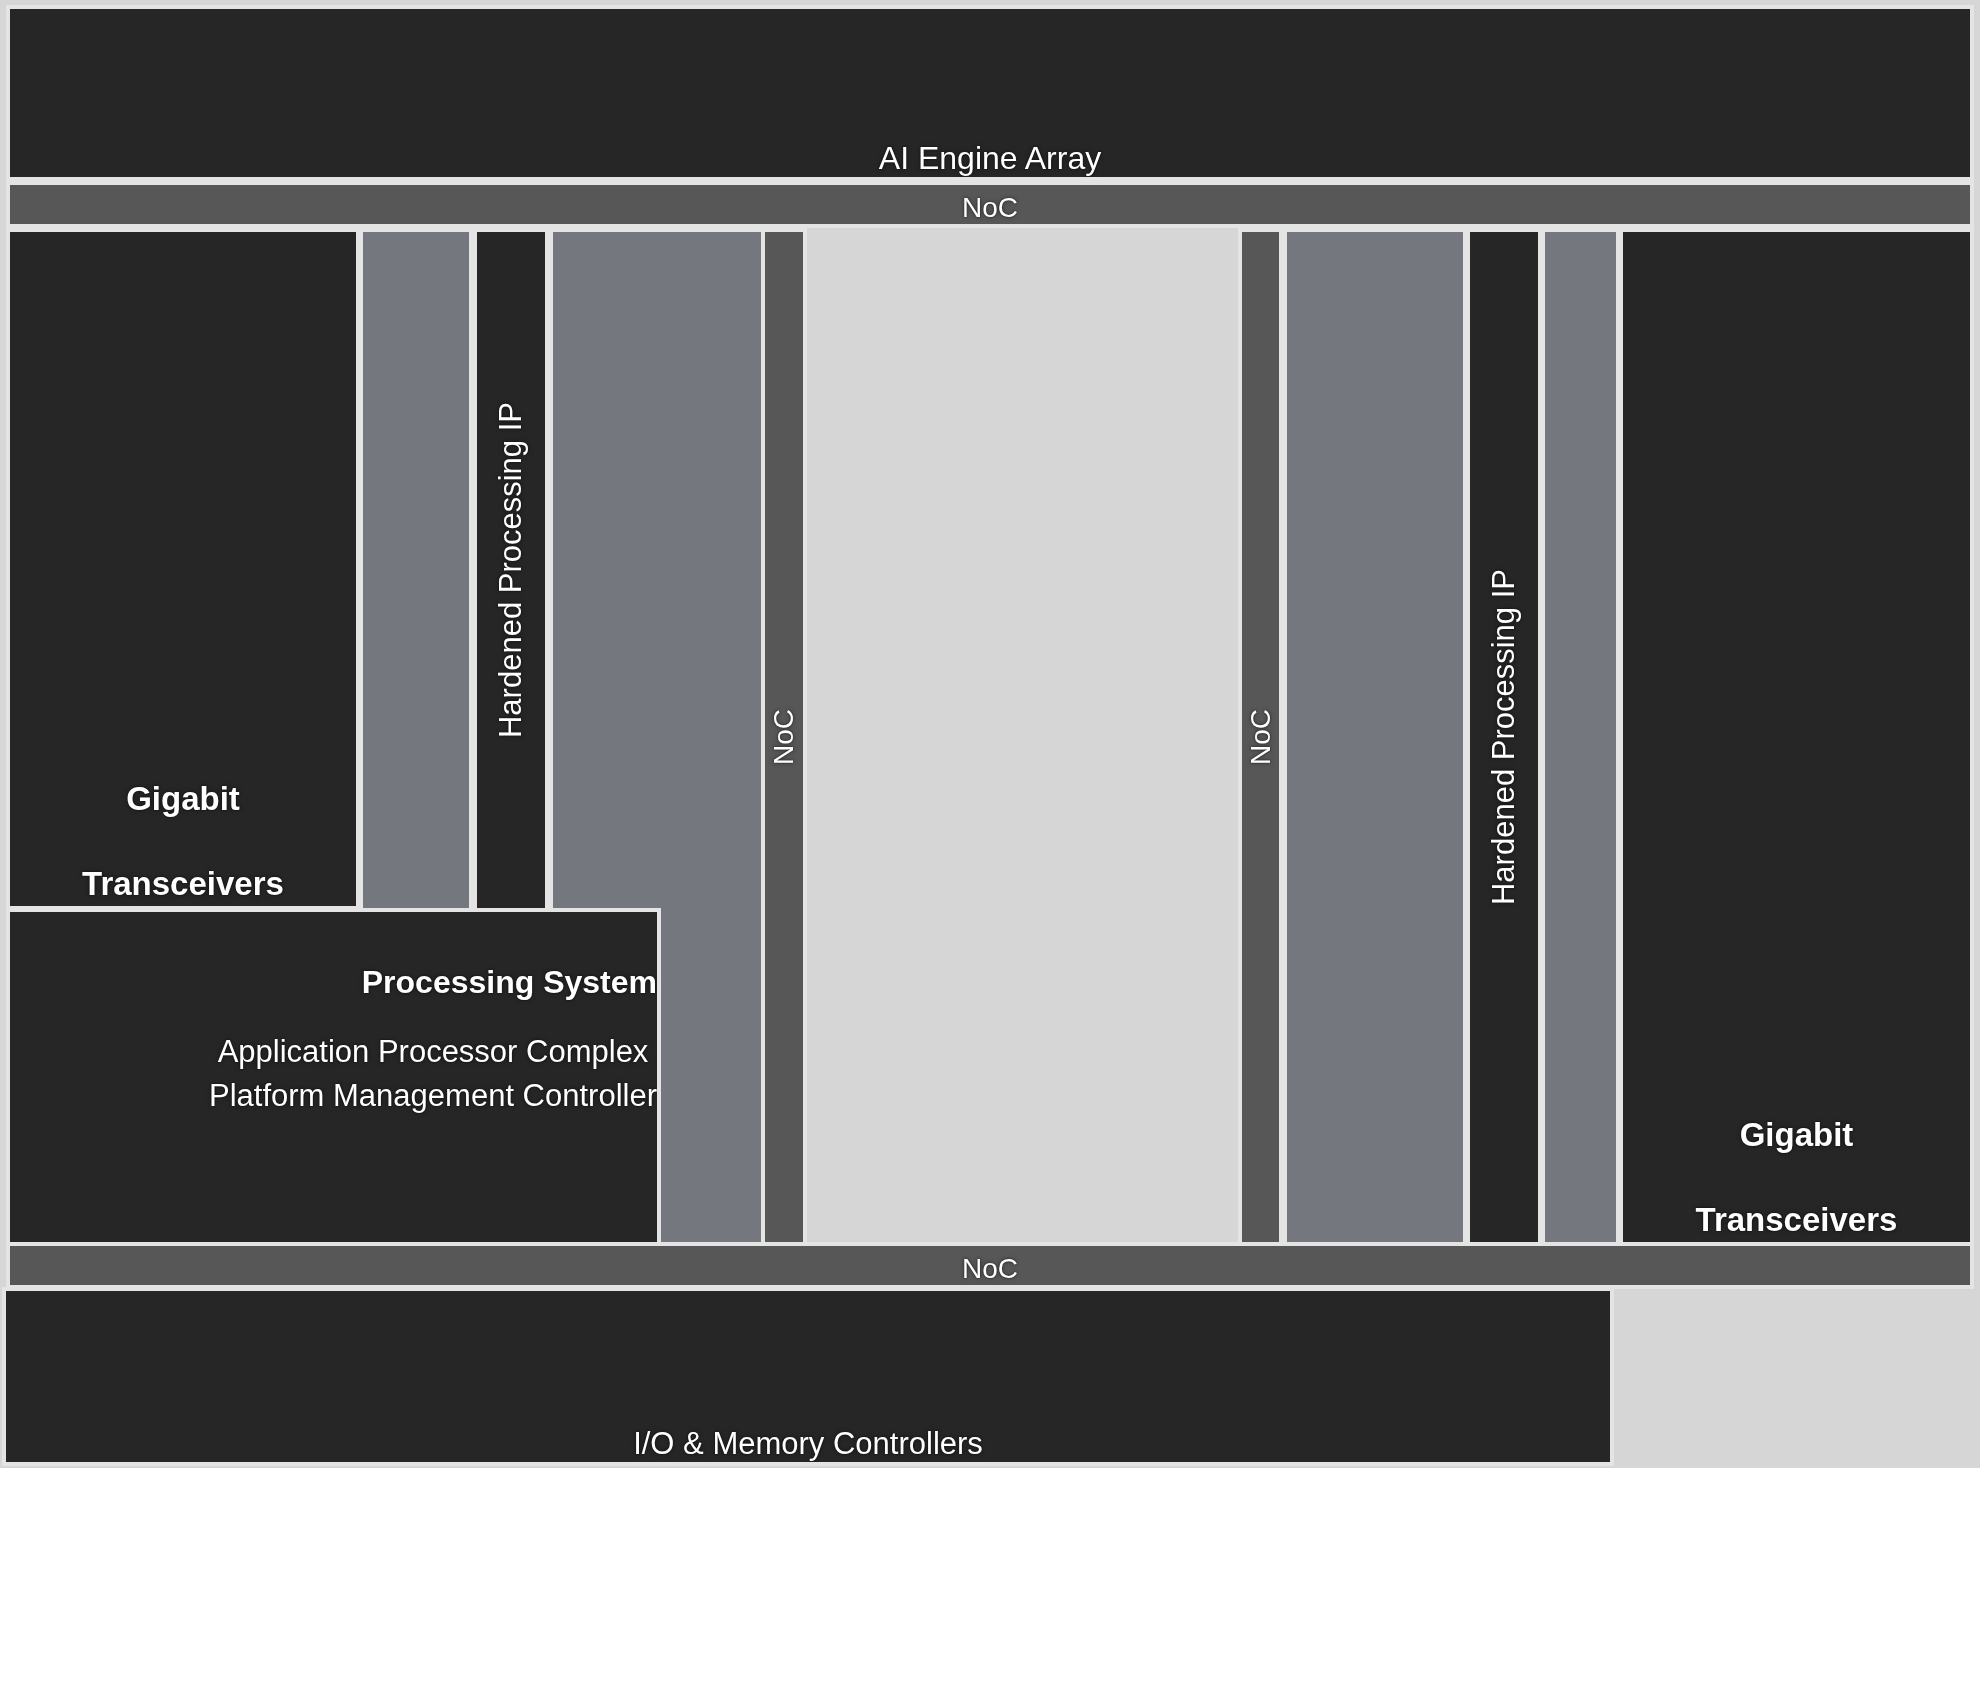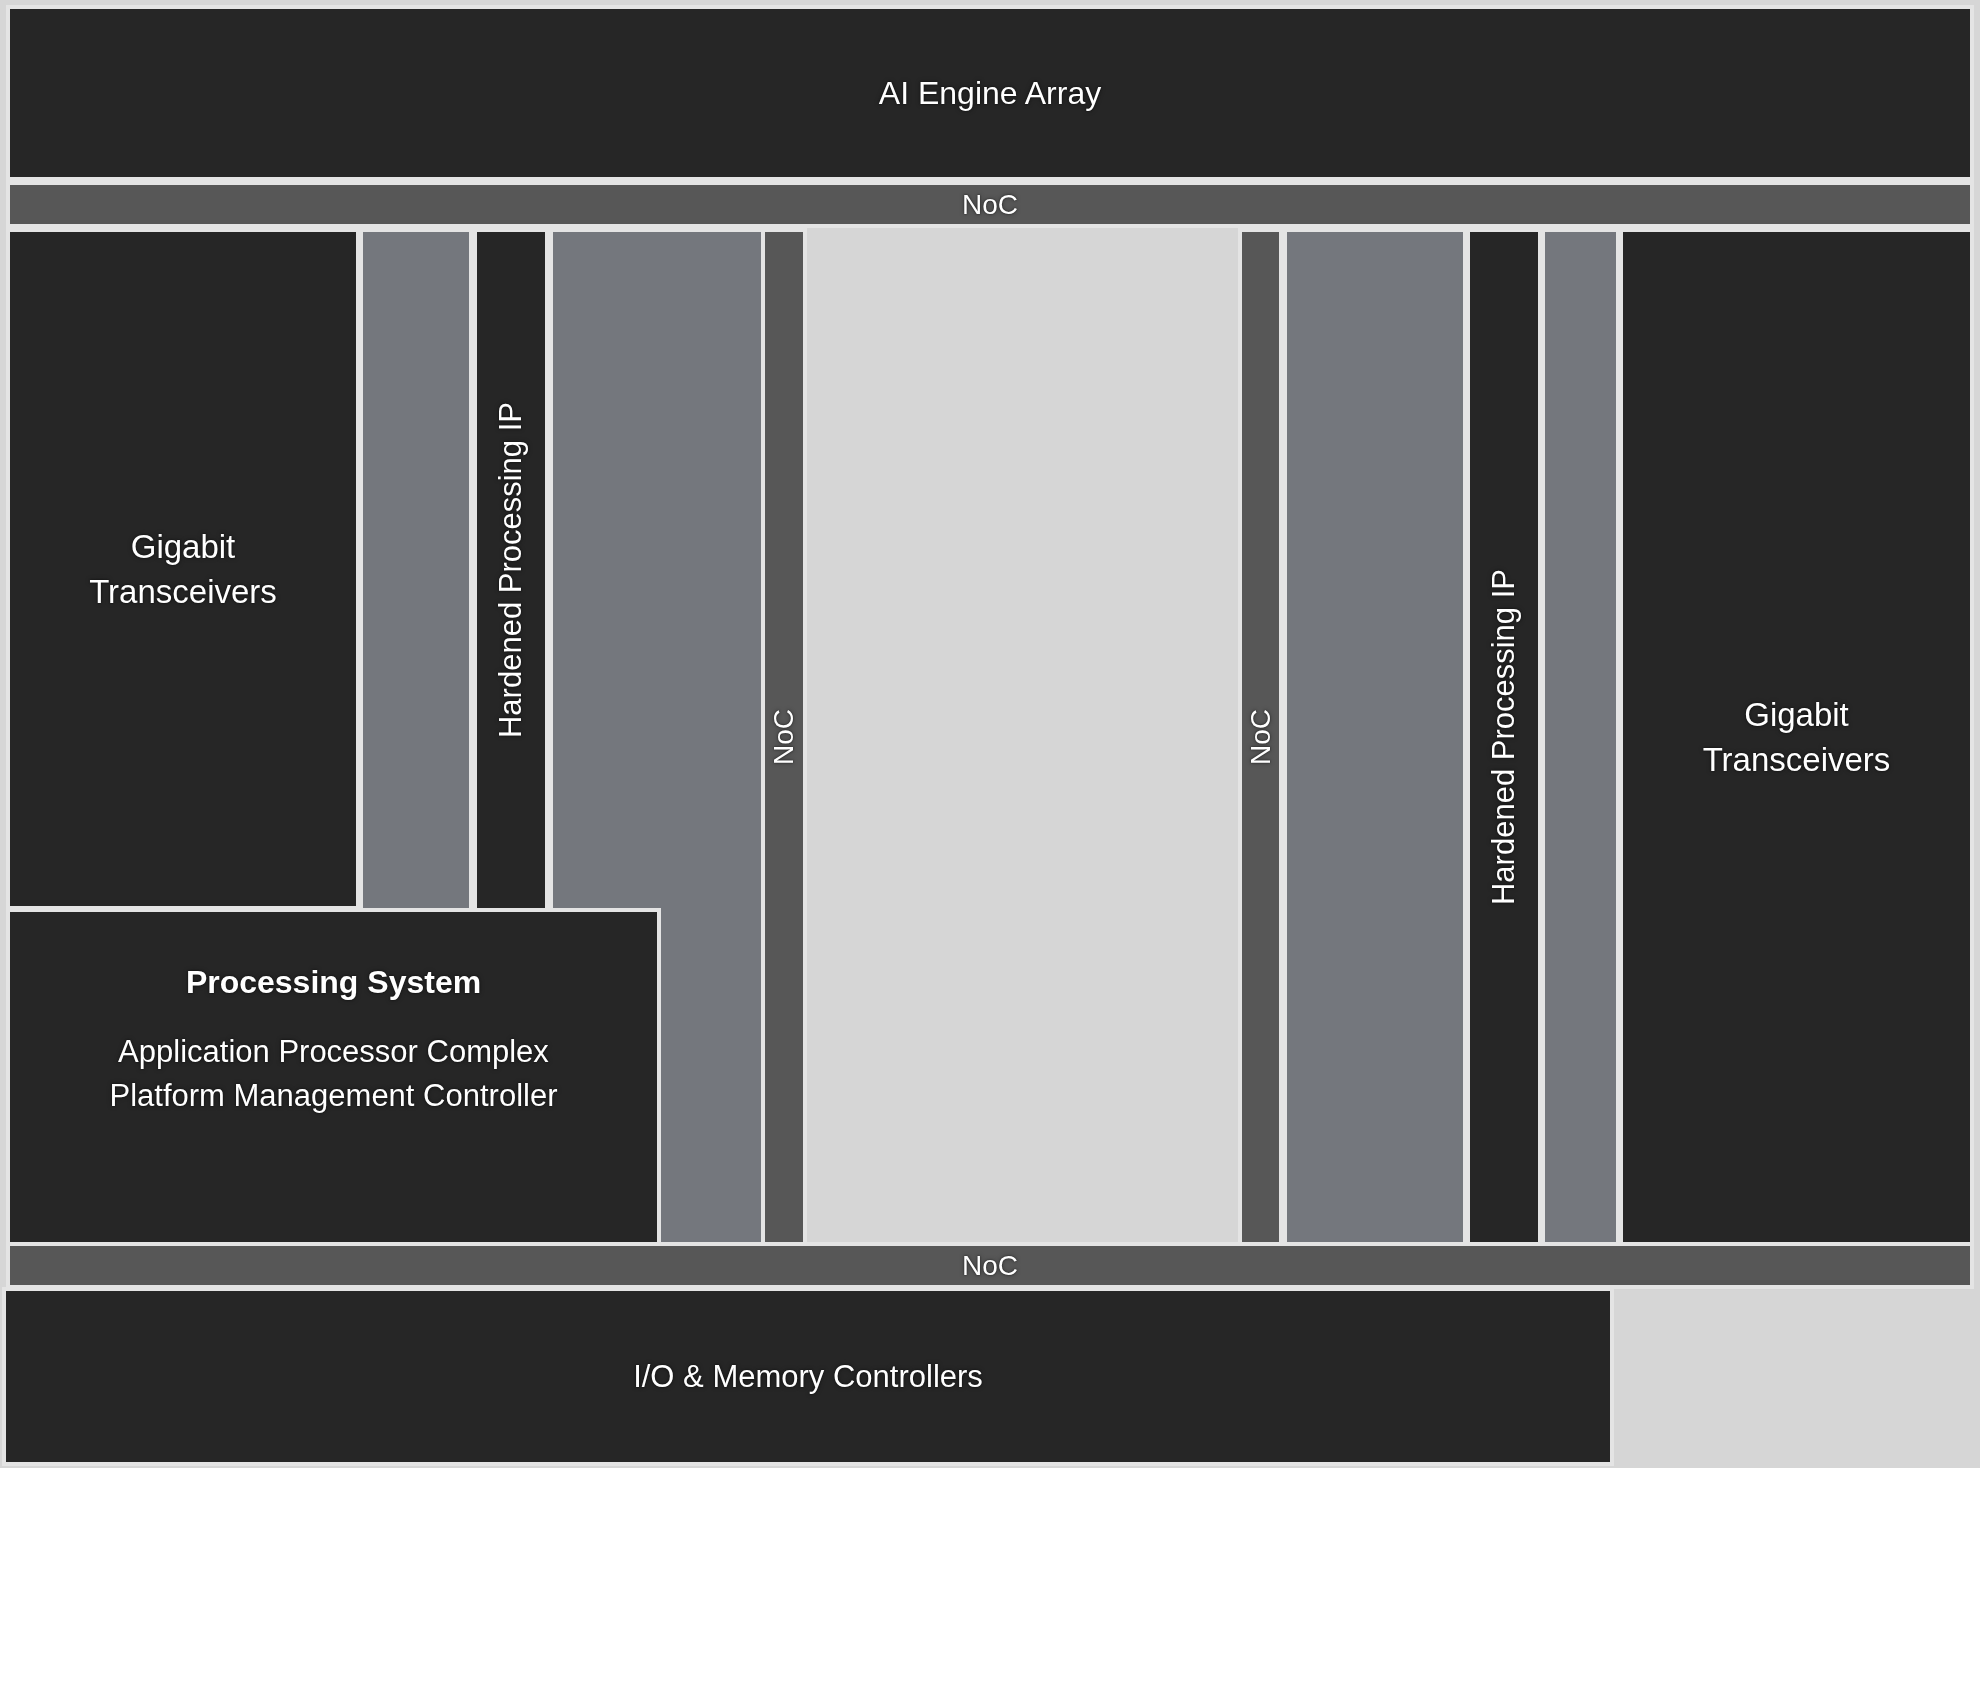--- a/index.html
+++ b/index.html
@@ -13,34 +13,34 @@
     position: absolute; left: 0; top: 0;
     width: 1980px; height: 1468px;
     background: #d6d6d6;
     overflow: hidden;
   }
   .block {
     position: absolute;
     box-sizing: border-box;
     outline: 4px solid #e4e4e4;
     display: flex;
-    align-items: center;
+    align-items: flex-end;
     justify-content: center;
     text-align: center;
   }
   .dark { background: #262626; }
   .gray { background: #74777d; }
   .nocc { background: #575757; }
   .txt {
     color: #ffffff;
     text-shadow: 0 0 2px rgba(0,0,0,.65), 0 0 5px rgba(0,0,0,.35);
   }
   .fs-ai   { font-size: 32px; }
   .fs-noc  { font-size: 28px; }
-  .fs-gt   { font-size: 33px; font-weight: normal; line-height: 45px; }
+  .fs-gt   { font-size: 33px; font-weight: bold; line-height: 45px; margin-top: 40px; }
   .fs-ctr  { font-size: 32px; line-height: 46px; }
   .fs-hard { font-size: 31px; }
   .fs-io   { font-size: 31px; }
   .vwrap { position: absolute; inset: 0; display: flex; align-items: center; justify-content: center; }
   .vspan { transform: rotate(-90deg); white-space: nowrap; }
 
   
   .ai-bar    { left: 10px;   top: 9px;    width: 1960px; height: 168px; }
   .noc-top   { left: 10px;   top: 185px;  width: 1960px; height: 39px;  }
   .gt-left   { left: 10px;   top: 232px;  width: 346px;  height: 674px; }

